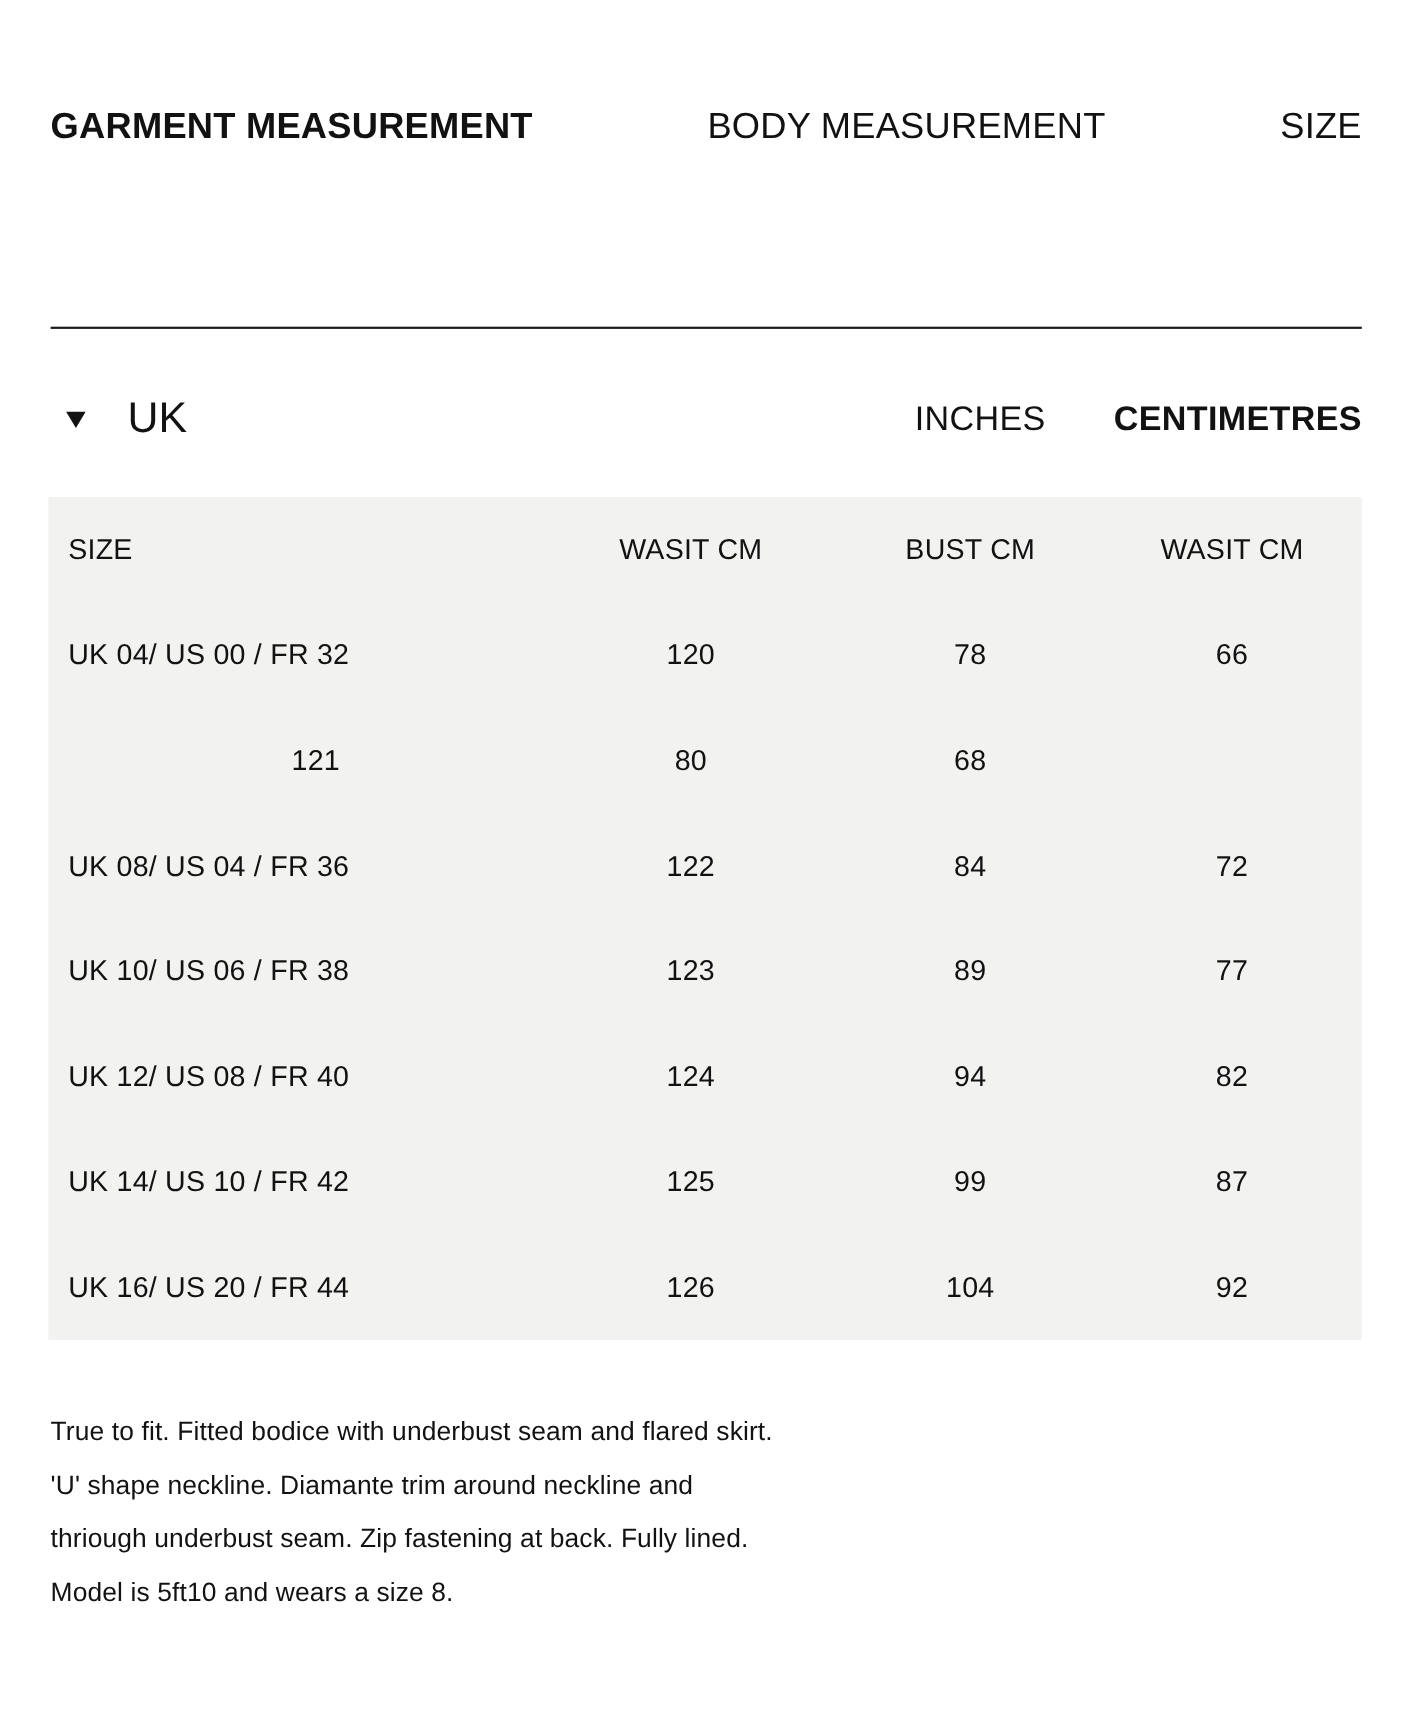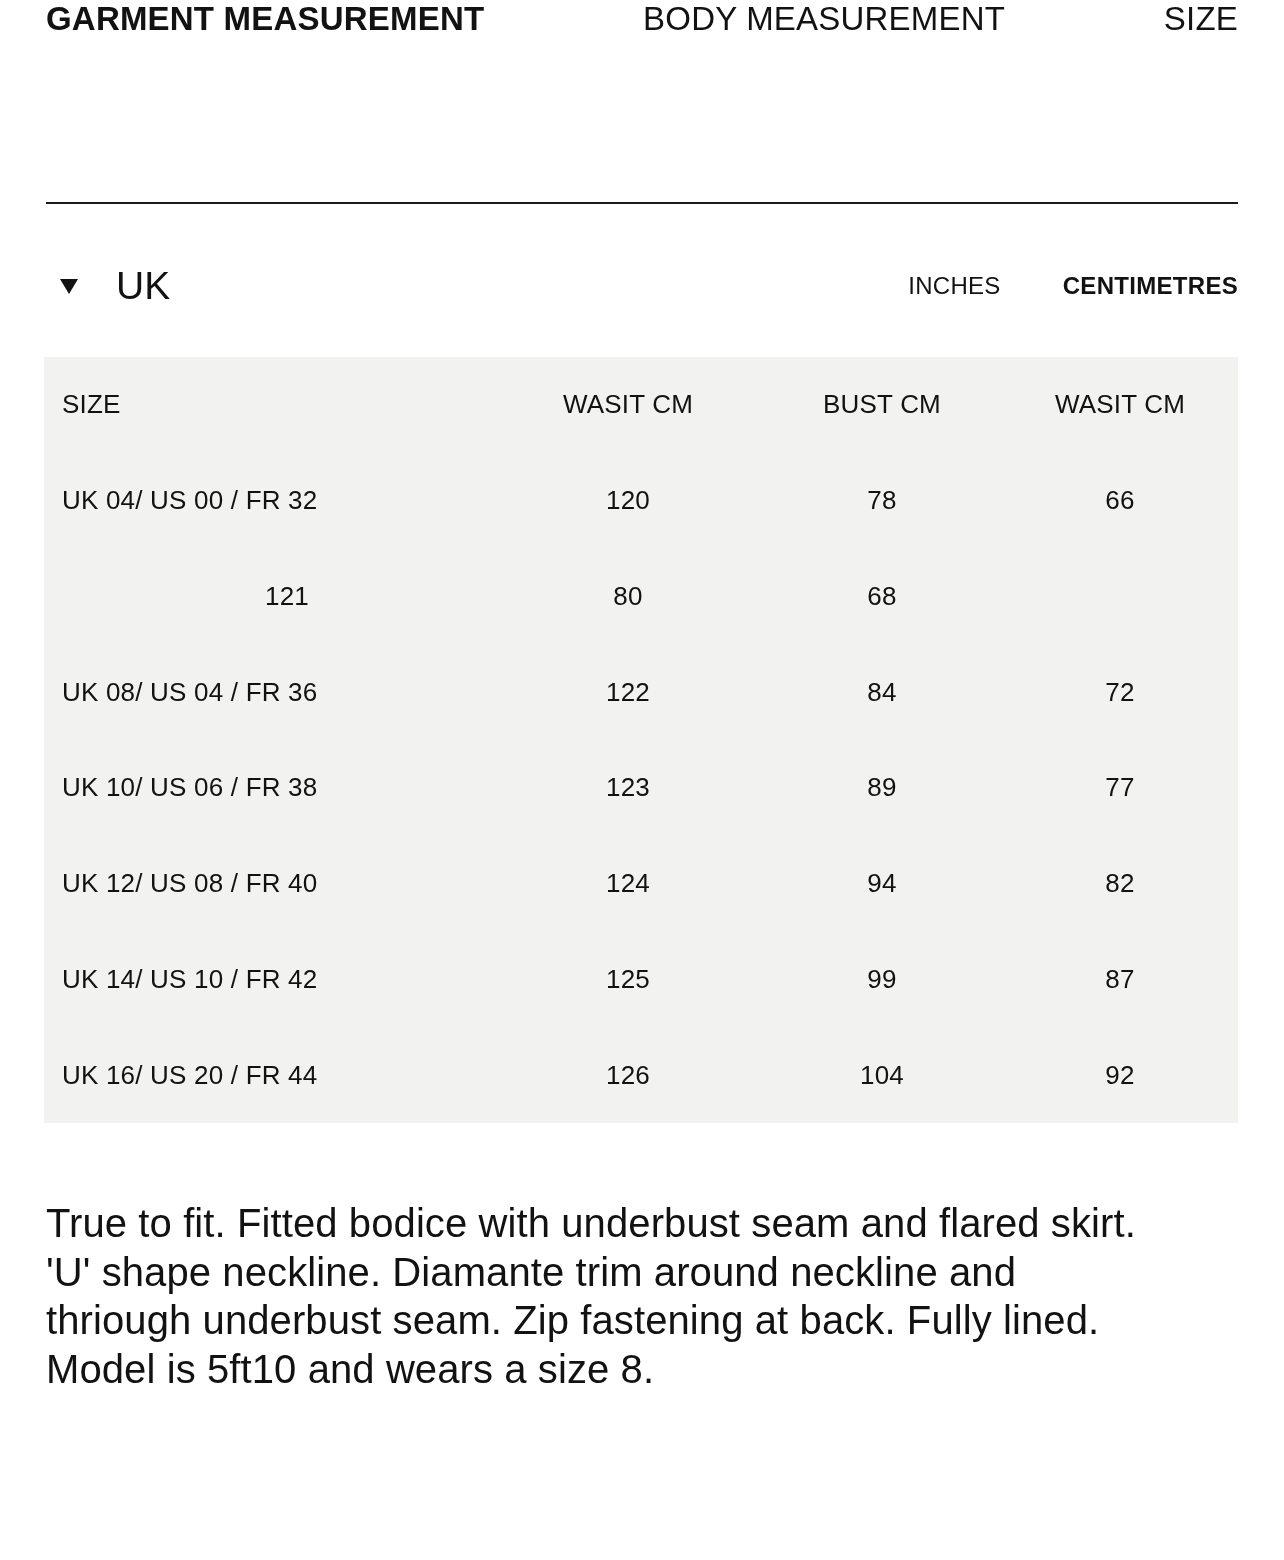--- a/index.html
+++ b/index.html
@@ -19,20 +19,21 @@
     padding: 0 46px;
     box-sizing: border-box;
     width: 1284px;
   }
 
   
   .tabs {
     display: flex;
     justify-content: space-between;
     align-items: baseline;
+    padding-top: 95px;
     font-size: 33px;
     line-height: 38px;
     white-space: nowrap;
   }
   .tab {
     font-weight: 400;
     letter-spacing: 0.2px;
     cursor: pointer;
   }
   .tab.active {
@@ -64,21 +65,21 @@
   }
   .region .caret {
     display: block;
     width: 18px;
     height: 15px;
   }
   .units {
     display: flex;
     align-items: baseline;
     gap: 62px;
-    font-size: 24px;
+    font-size: 31px;
     letter-spacing: 0.3px;
   }
   .unit {
     font-weight: 400;
     cursor: pointer;
   }
   .unit.active {
     font-weight: 700;
   }
 
@@ -101,22 +102,22 @@
   }
   .trow .cell {
     text-align: center;
   }
   .trow .cell.size-col {
     text-align: left;
   }
 
   
   .description {
-    margin-top: 76px;
-    font-size: 40px;
+    margin-top: 60px;
+    font-size: 24px;
     line-height: 48.6px;
     letter-spacing: 0.1px;
   }
 </style>
 </head>
 <body>
 
 <div class="page">
 
   <div class="tabs">

